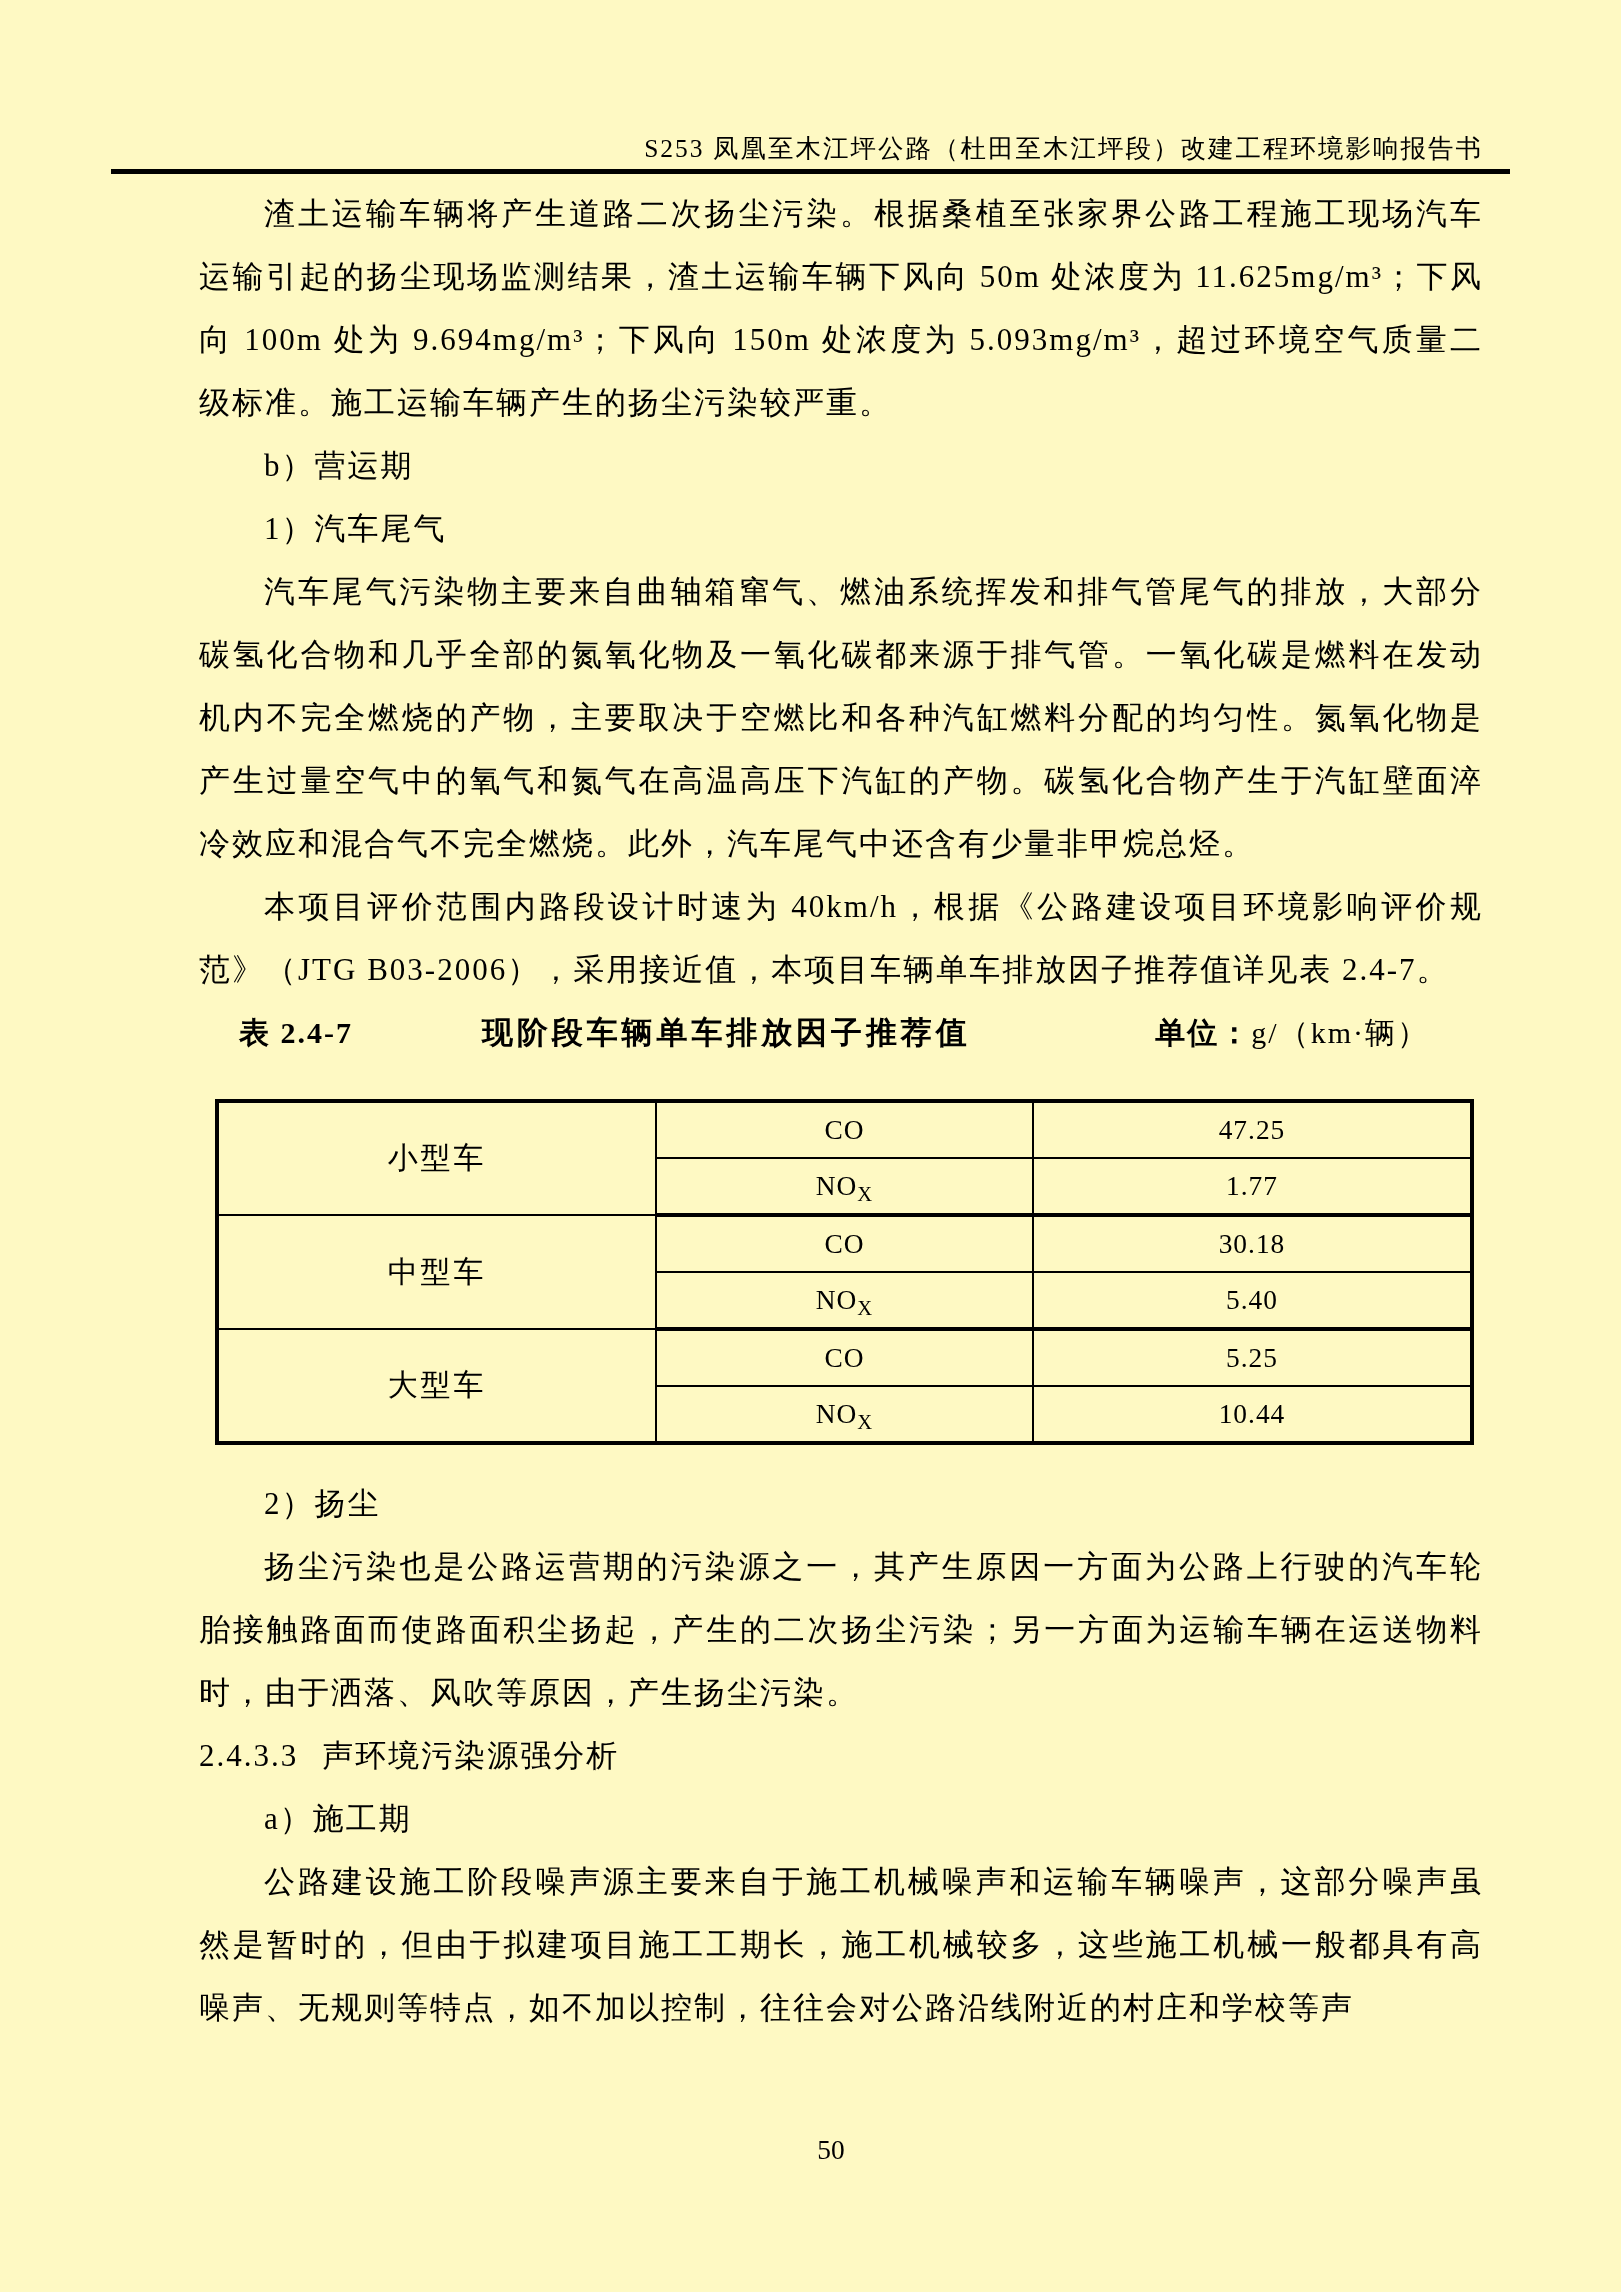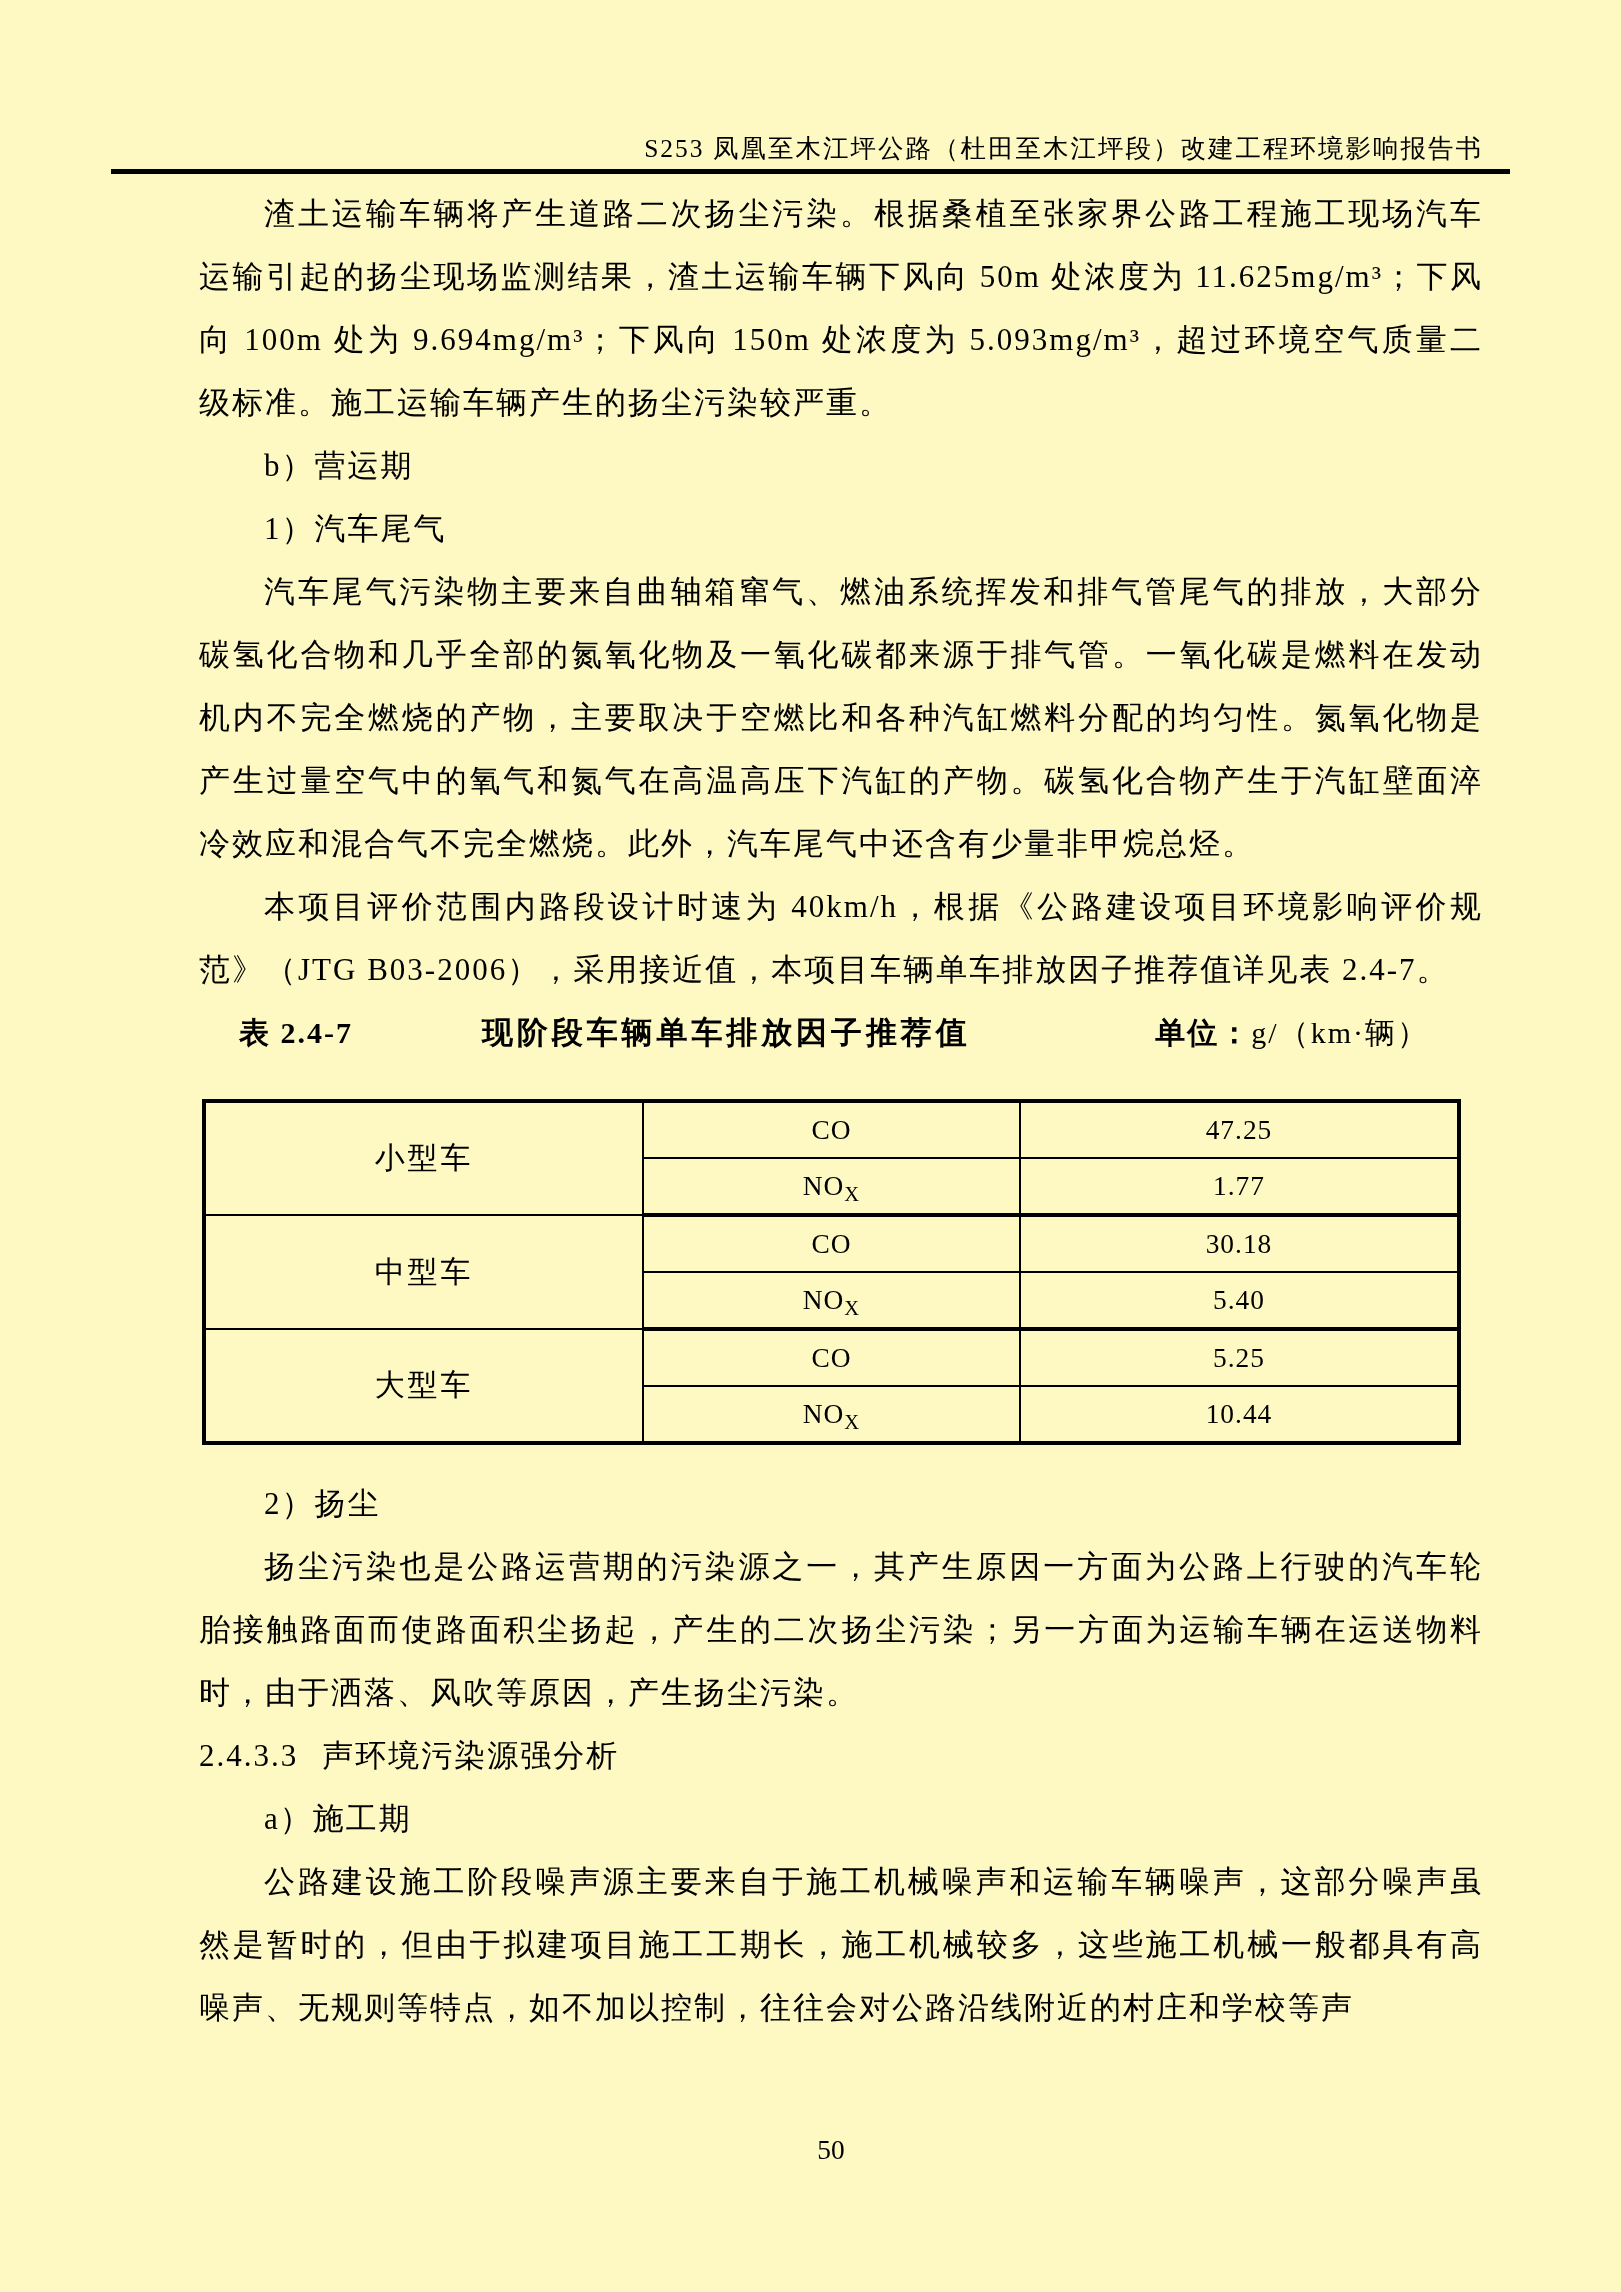--- a/index.html
+++ b/index.html
@@ -57,21 +57,21 @@
   }
   .table-caption .cap-label { margin-left: 40px; font-size: 30px; }
   .table-caption .cap-title { margin-left: 129px; font-size: 31px; letter-spacing: 3.9px; }
   .table-caption .cap-unit  { margin-left: auto; margin-right: 54px; font-size: 30px; }
   .table-caption .cap-unit .unit-val { font-weight: normal; }
 
   .emission-table-wrap { margin: 35px 0 27.4px 0; }
   table.emission {
     border-collapse: collapse;
     width: 1256px;
-    margin-left: 3px;
+    margin-left: 16px;
     table-layout: fixed;
   }
   table.emission td {
     border: 2.9px solid #000000;
     height: 57px;
     text-align: center;
     vertical-align: middle;
     padding: 0;
     line-height: normal;
   }

